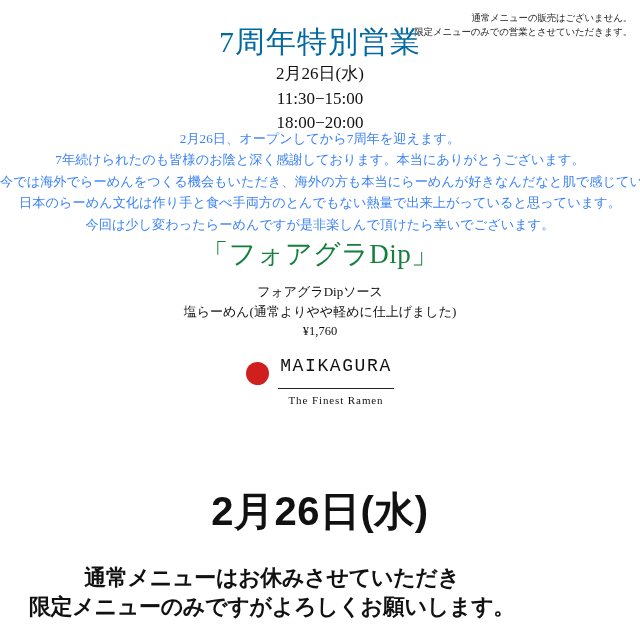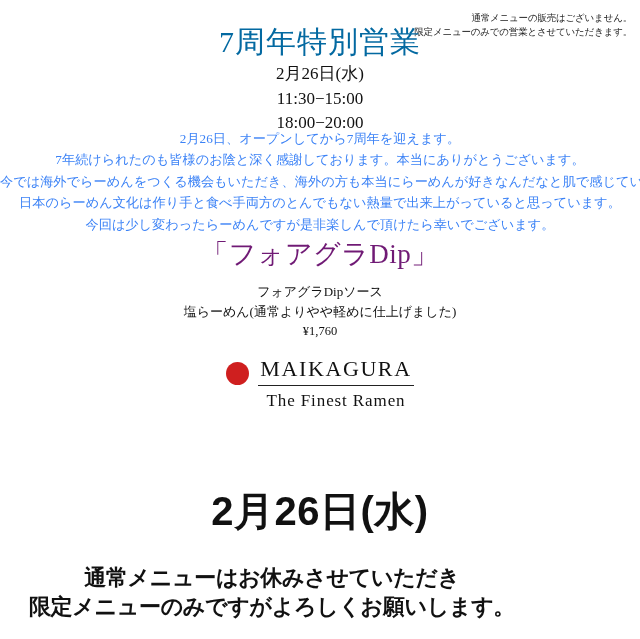--- a/index.html
+++ b/index.html
@@ -75,21 +75,21 @@
 
   
   .product-title {
     position: absolute;
     top: 236px;
     left: 0;
     width: 640px;
     text-align: center;
     font-size: 27px;
     letter-spacing: 0.5px;
-    color: #701a75;
+    color: #15803d;
   }
 
   
   .product-detail {
     position: absolute;
     top: 282px;
     left: 0;
     width: 640px;
     text-align: center;
     font-size: 13px;
@@ -118,29 +118,29 @@
     width: 23px;
     height: 23px;
     border-radius: 50%;
     background: #cf1f1f;
     margin-top: 6px;
   }
   .logo-text {
     text-align: center;
   }
   .logo-name {
-    font-size: 22px;
+    font-size: 18px;
     letter-spacing: 1.6px;
     color: #111;
-    padding: 0 2px 3px 2px;
+    padding: 0 2px 12px 2px;
     border-bottom: 1px solid #222;
-    font-family: Liberation Serif, serif;
+    font-family: Liberation Mono, monospace;
   }
   .logo-sub {
-    font-size: 17px;
+    font-size: 11px;
     letter-spacing: 0.9px;
     color: #111;
     padding-top: 5px;
     font-family: "Liberation Serif", serif;
   }
 
   
   .big-date {
     position: absolute;
     top: 484px;

